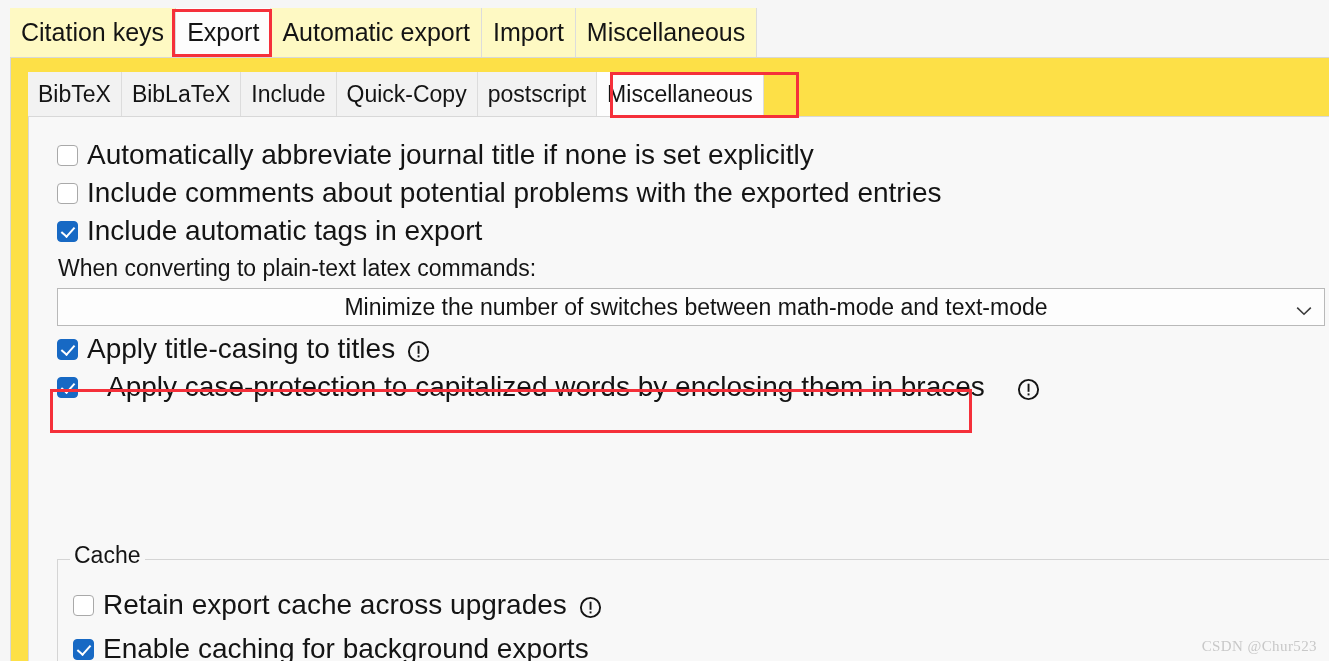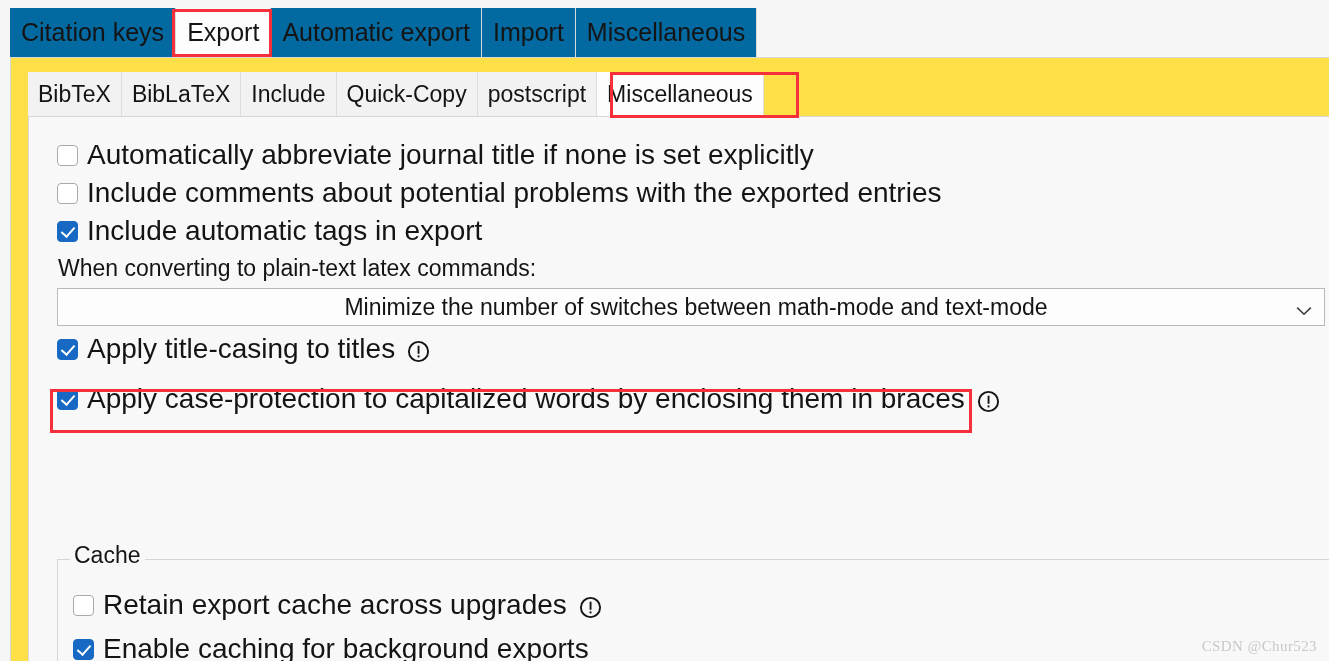--- a/index.html
+++ b/index.html
@@ -35,21 +35,21 @@
     align-items: stretch;
     background: #f6f6f6;
   }
   .tab {
     display: flex;
     align-items: center;
     padding: 0 11px;
     font-size: 25px;
     line-height: 1;
     color: #141414;
-    background: #0369a1;
+    background: #fef9c3;
     border-right: 1px solid #dcdcdc;
     white-space: nowrap;
     position: relative;
     cursor: default;
   }
   .tab.selected {
     background: #fdfdfd;
   }
   .tab.last {
     border-right: 1px solid #dcdcdc;
@@ -339,21 +339,21 @@
           <span class="rowlabel">Apply title-casing to titles</span>
           <span class="infoicon">
             <svg width="23" height="23" viewBox="0 0 23 23">
               <circle cx="11.5" cy="11.5" r="9.6" fill="none" stroke="#141414" stroke-width="1.9"></circle>
               <rect x="10.6" y="5.7" width="1.9" height="8.1" fill="#141414"></rect>
               <rect x="10.6" y="15.4" width="1.9" height="2.0" fill="#141414"></rect>
             </svg>
           </span>
         </div>
 
-        <div class="row" style="margin-top:12px;">
+        <div class="row" style="margin-top:0;gap:20px;">
           <span class="cb on"></span>
           <span class="rowlabel">Apply case-protection to capitalized words by enclosing them in braces</span>
           <span class="infoicon">
             <svg width="23" height="23" viewBox="0 0 23 23">
               <circle cx="11.5" cy="11.5" r="9.6" fill="none" stroke="#141414" stroke-width="1.9"></circle>
               <rect x="10.6" y="5.7" width="1.9" height="8.1" fill="#141414"></rect>
               <rect x="10.6" y="15.4" width="1.9" height="2.0" fill="#141414"></rect>
             </svg>
           </span>
         </div>

